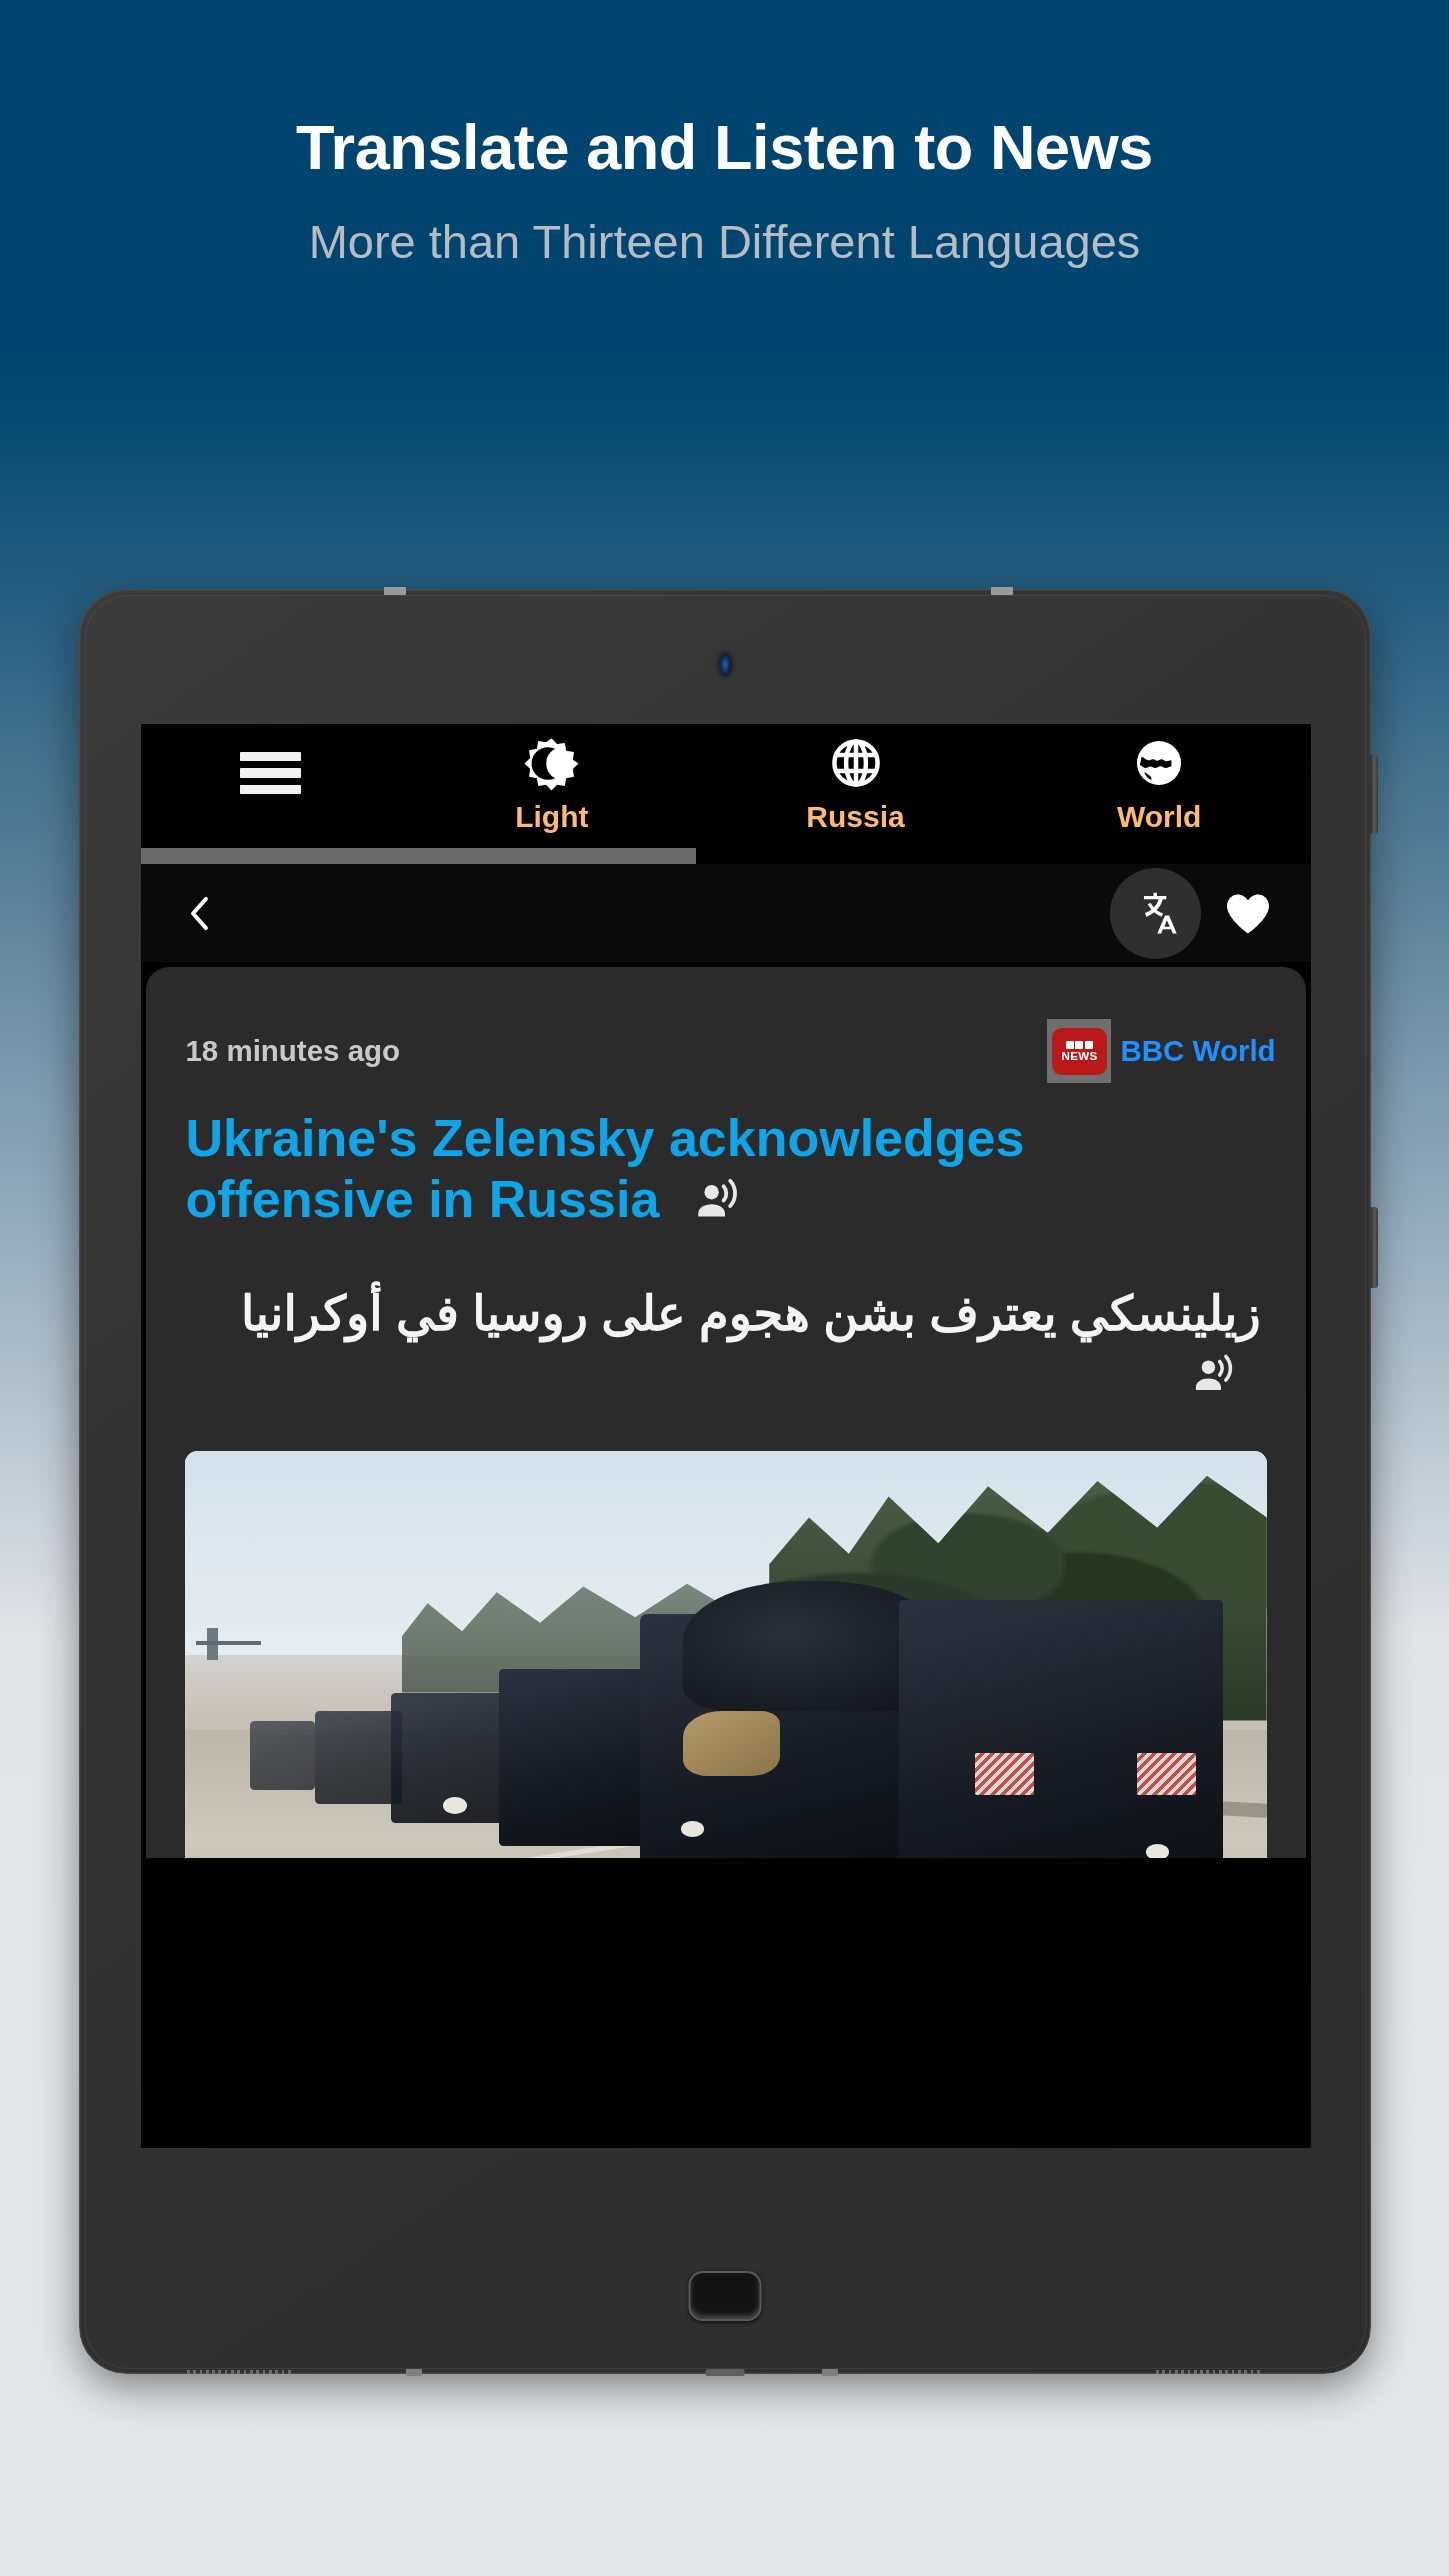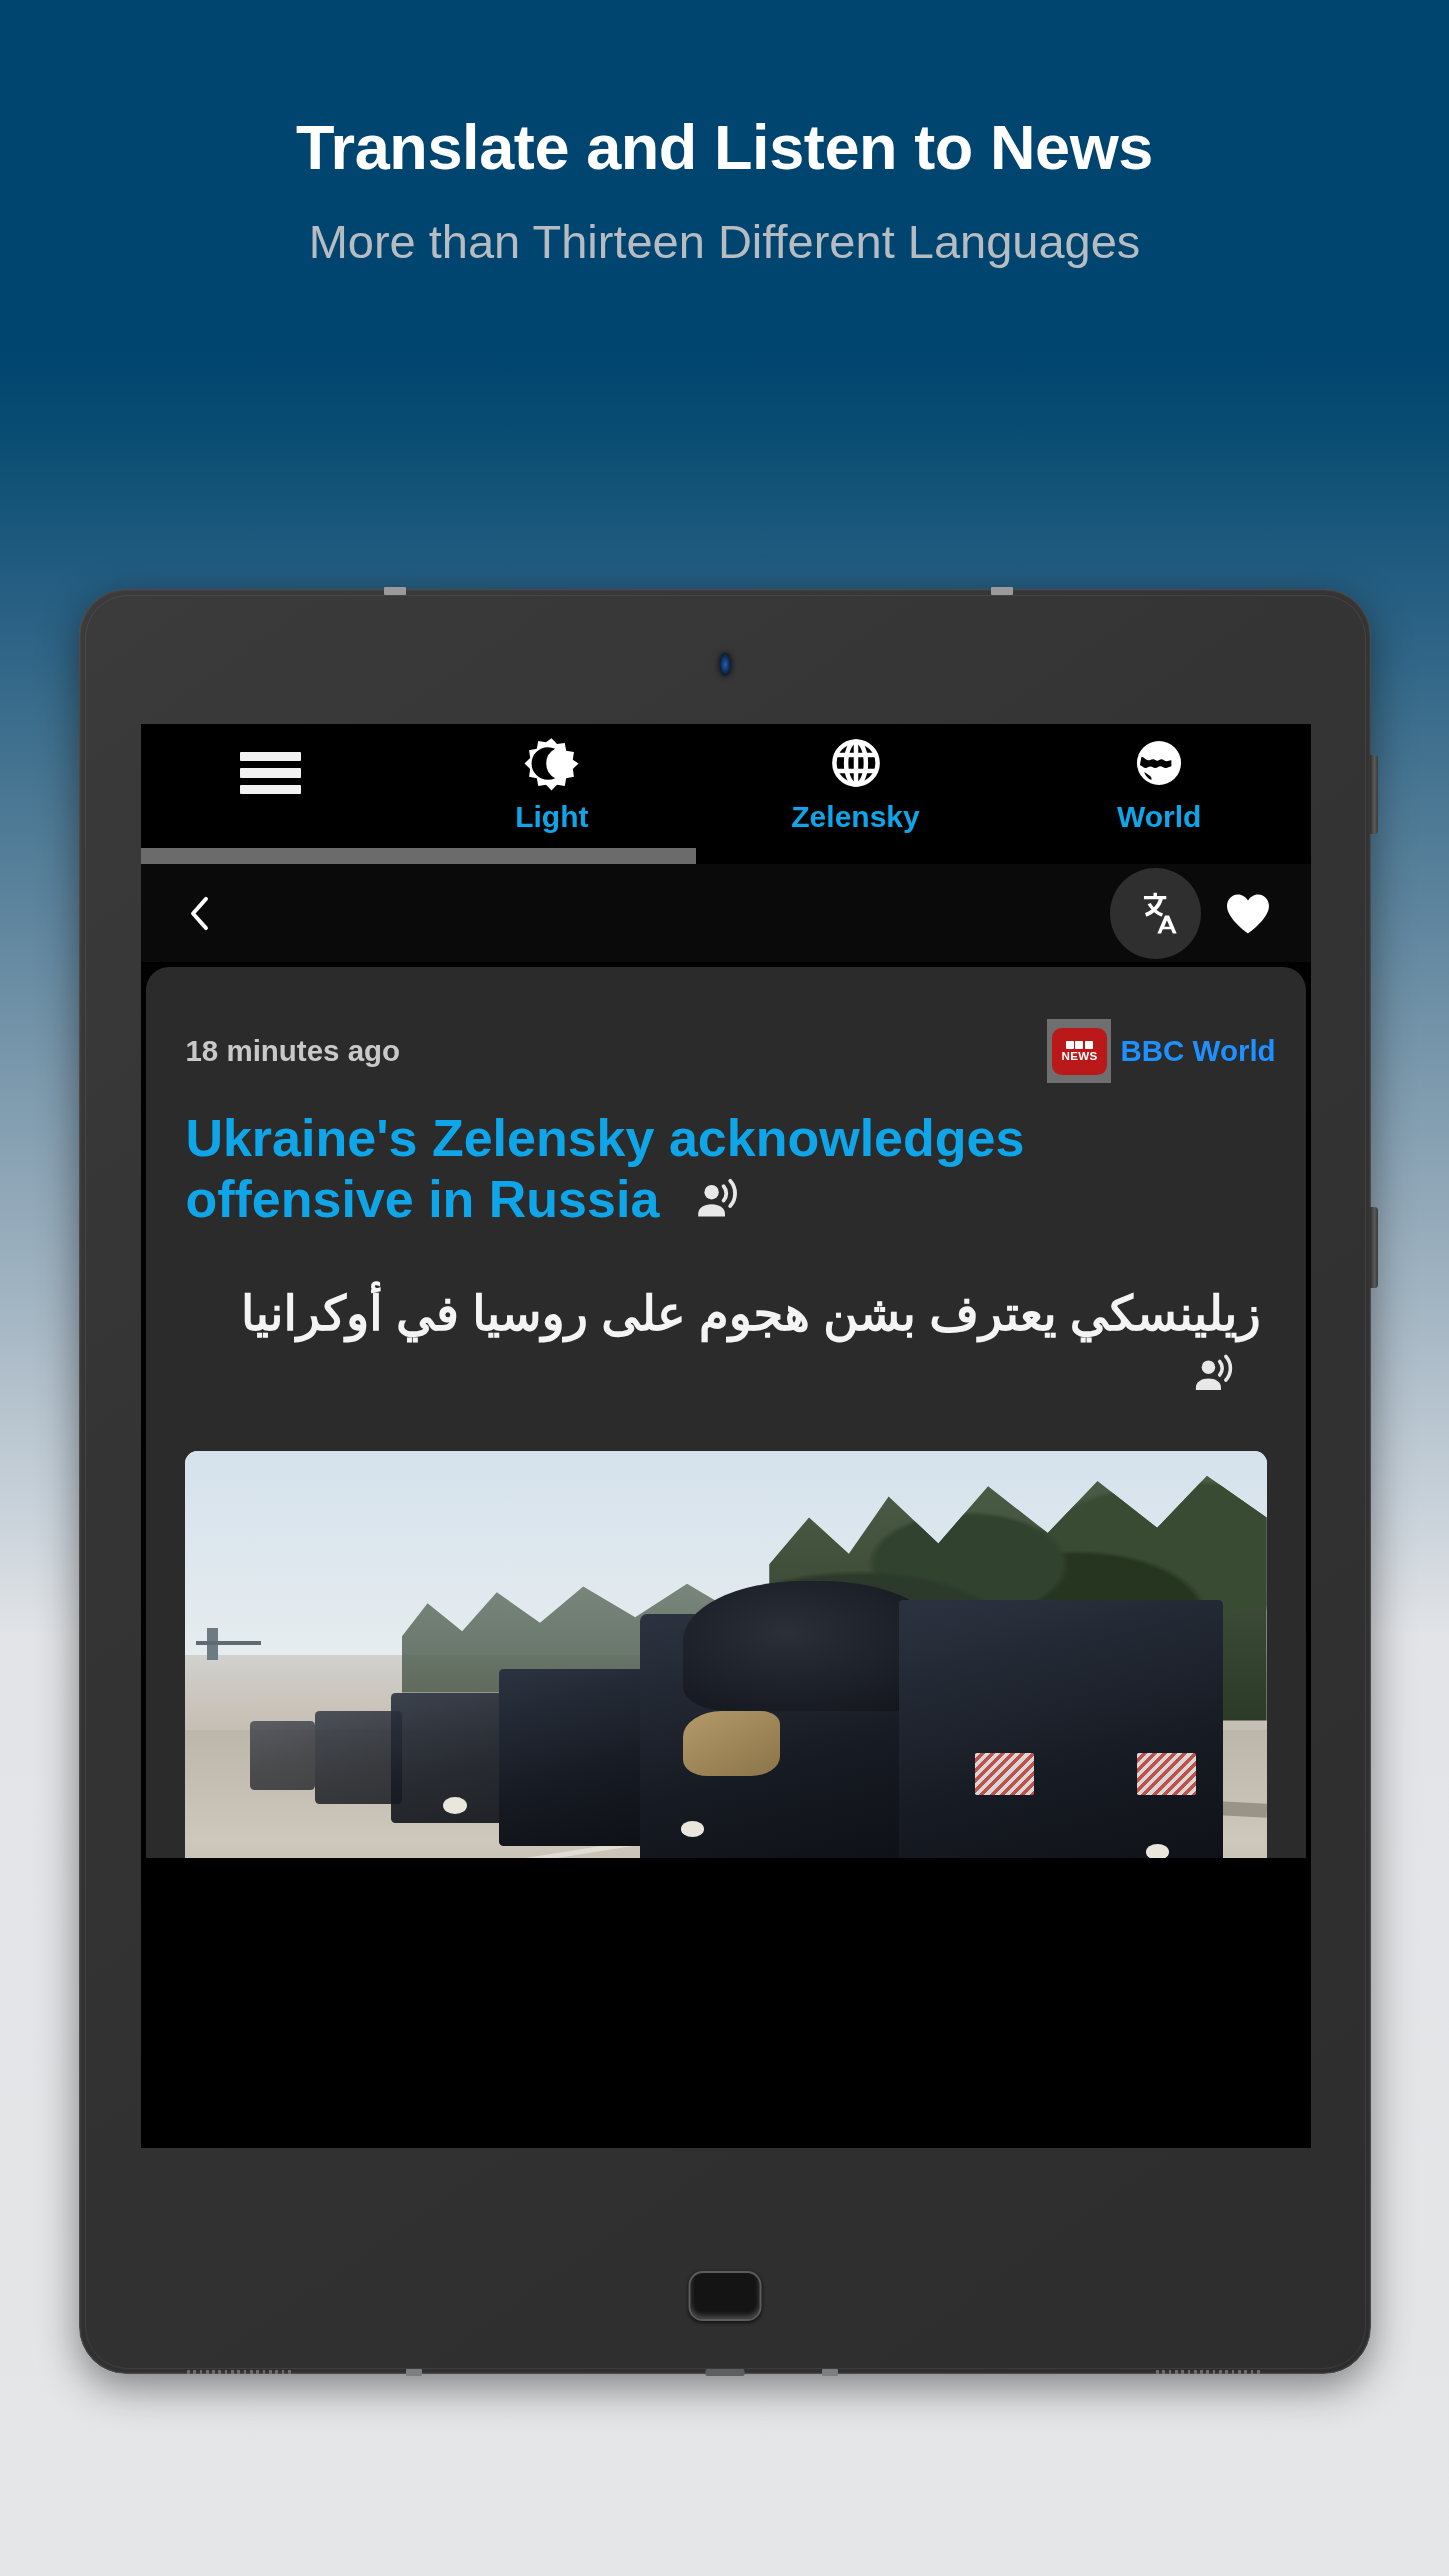--- a/index.html
+++ b/index.html
@@ -97,21 +97,21 @@
   }
   .hamburger { width:61px; height:43px; display:flex; flex-direction:column; justify-content:space-between; }
   .hamburger span { display:block; height:9.8px; background:#f2f2f2; border-radius:0.9px; }
   .tabs { flex:1; display:flex; }
   .tab {
     flex:1; display:flex; flex-direction:column; align-items:center;
     padding-top:10.7px;
   }
   .tab-icon { height:57px; display:flex; align-items:center; justify-content:center; }
   .tab-label {
-    margin-top:10.7px; font-size:30px; font-weight:bold; color:#0ea5e9;
+    margin-top:10.7px; font-size:30px; font-weight:bold; color:#fdba74;
     line-height:1;
   }
   .tab-underline {
     position:absolute; left:0; bottom:0; width:555px; height:16px;
     background:#6b6b6b;
   }
 
   
   .toolbar {
     position:relative; height:98px; background:#0a0a0a;
@@ -301,21 +301,21 @@
         <div class="tab">
           <div class="tab-icon">
             <svg width="54" height="54" viewBox="0 0 24 24">
               <circle cx="12" cy="12" r="9.6" fill="none" stroke="#ffffff" stroke-width="2"></circle>
               <ellipse cx="12" cy="12" rx="4.4" ry="9.6" fill="none" stroke="#ffffff" stroke-width="2"></ellipse>
               <line x1="2.6" y1="8.4" x2="21.4" y2="8.4" stroke="#ffffff" stroke-width="2"></line>
               <line x1="2.6" y1="15.6" x2="21.4" y2="15.6" stroke="#ffffff" stroke-width="2"></line>
               <line x1="12" y1="2.4" x2="12" y2="21.6" stroke="#ffffff" stroke-width="2"></line>
             </svg>
           </div>
-          <div class="tab-label">Zelensky</div>
+          <div class="tab-label">Russia</div>
         </div>
 
         <div class="tab">
           <div class="tab-icon">
             <svg width="54" height="54" viewBox="0 0 24 24">
               <circle cx="12" cy="12" r="9.8" fill="#ffffff"></circle>
               <path fill="#000000" d="M4.2 9.2c1.4.3 1.9 1.5 3 1.6.9.1 1.3-.6 2.3-.5.7.1 1 .7 1.7.7.8 0 1.1-.7 1.9-.7.9 0 1.2.8 2.1.9.9.1 1.4-.5 2.3-.4v2.6c-1 .1-1.5.8-2.5.8-1 0-1.4-.8-2.4-.8-1 0-1.3.8-2.3.8-.9 0-1.2-.7-2.1-.7-1 0-1.3.8-2.3.7-1-.1-1.4-1-2.4-1.2z"></path>
               <path fill="#000000" d="M5.4 16.1c1 .2 1.5 1 2.5 1.6.6.4.9 1 .7 1.8-1.5-.6-2.6-1.8-3.2-3.4z"></path>
             </svg>
           </div>

